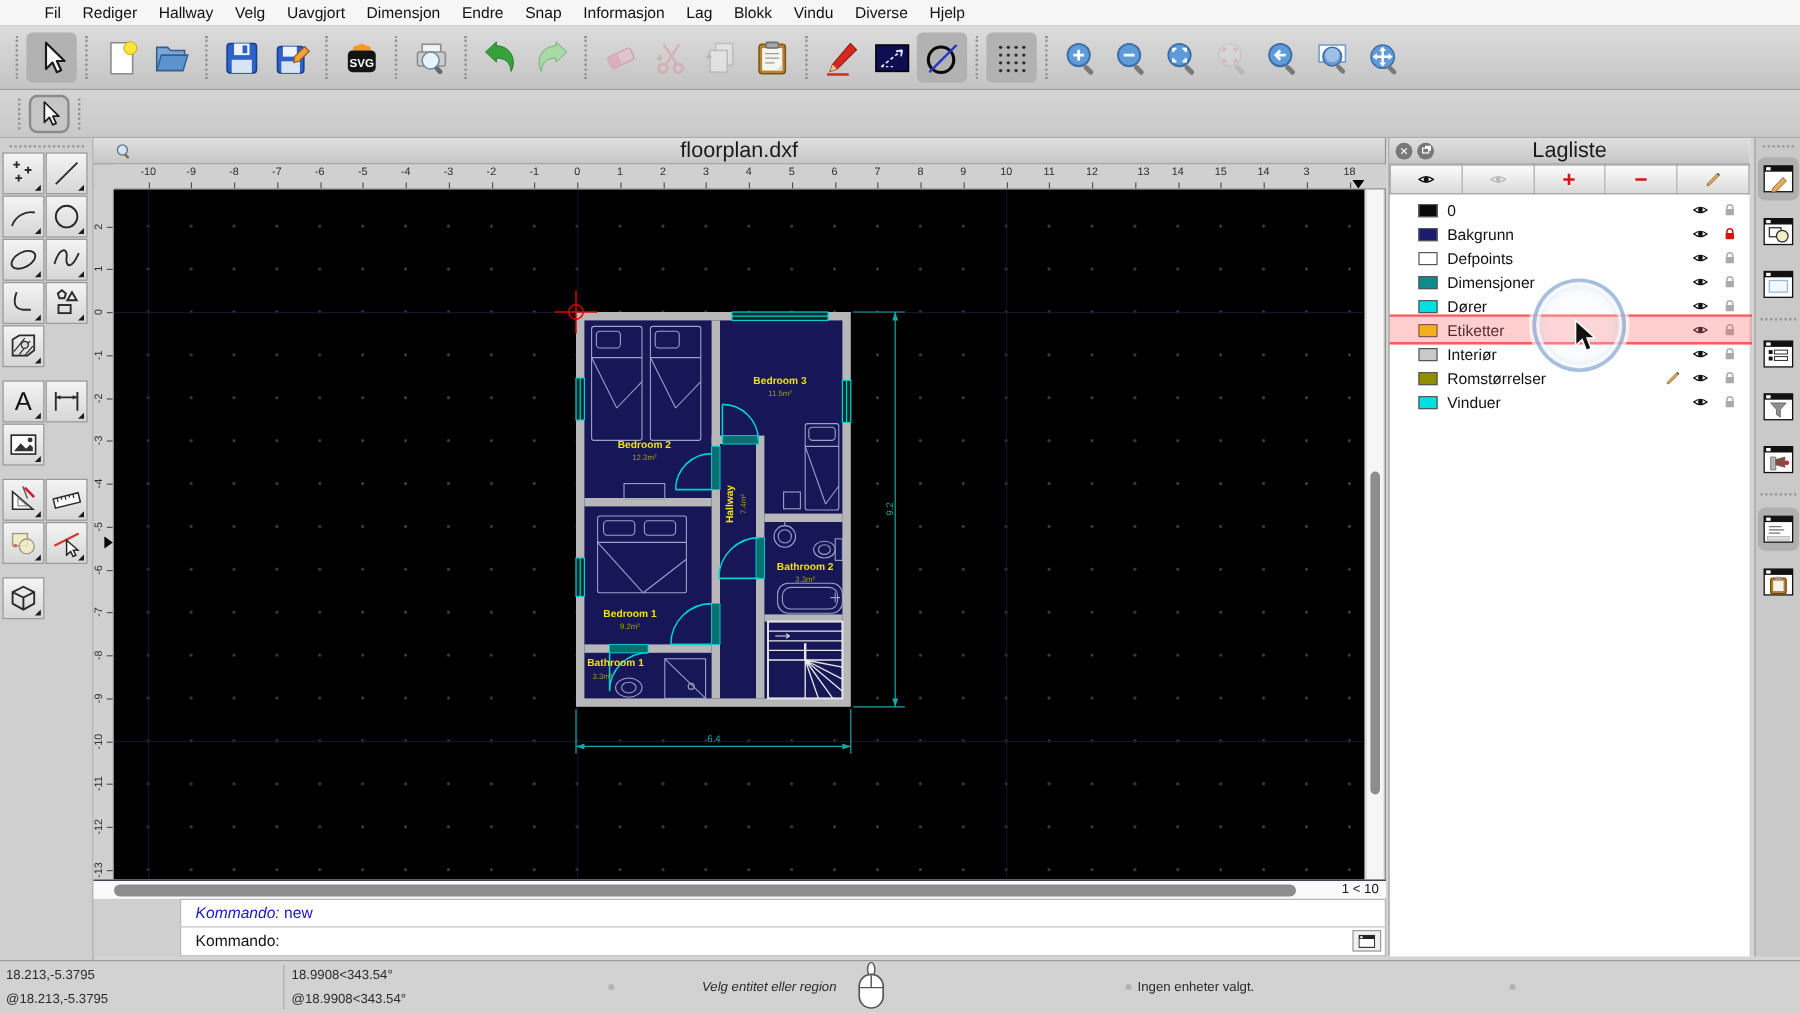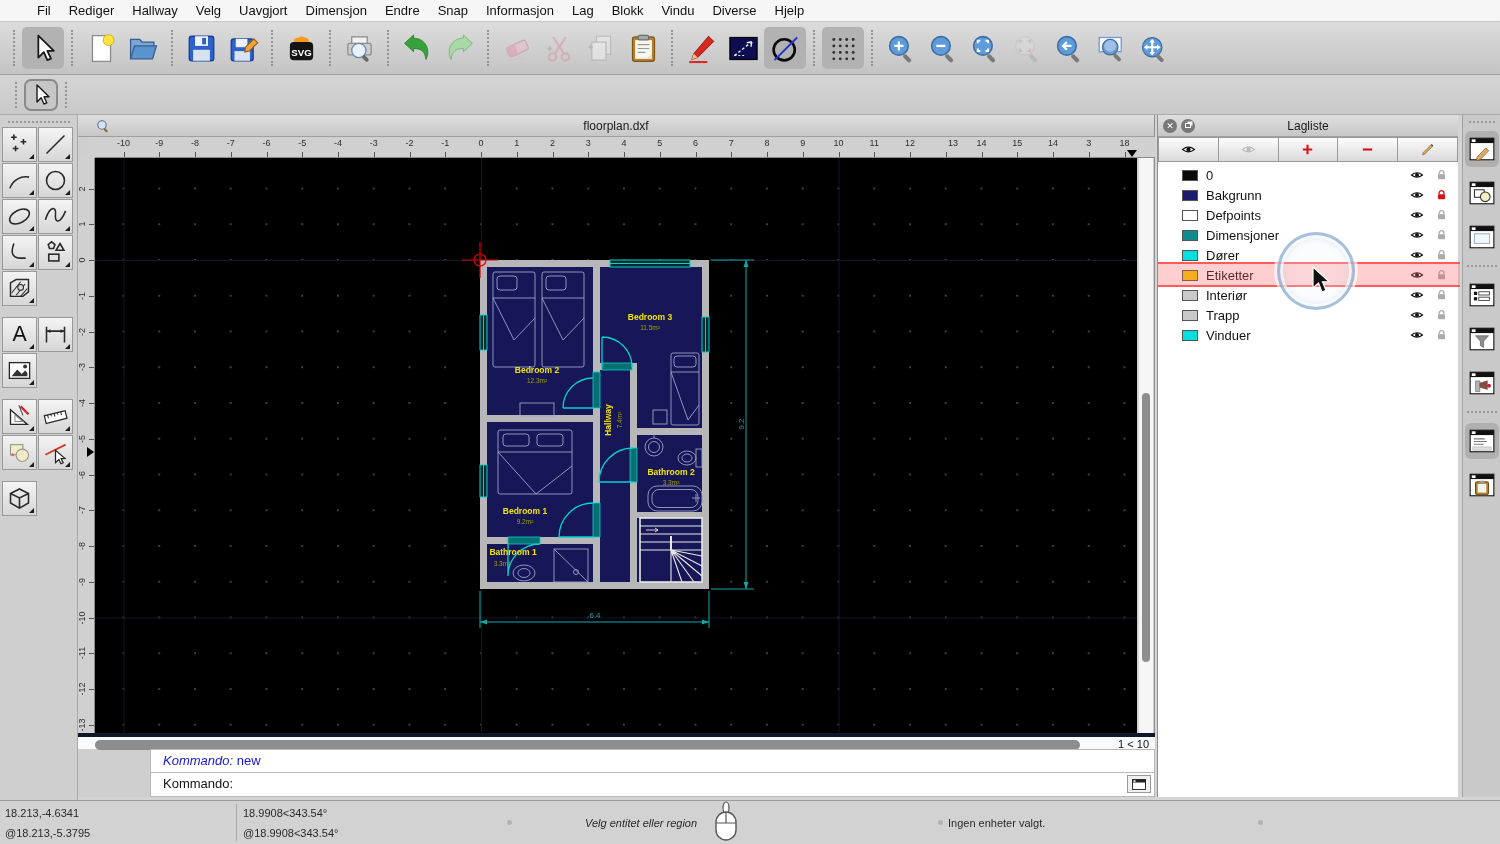--- a/index.html
+++ b/index.html
@@ -29,41 +29,41 @@
   #pal-grid { display:grid; grid-template-columns:35px 35px; gap:1px; padding-left:2px; }
   .pal-cell { width:35px; height:35px; background:linear-gradient(#f4f4f4,#d6d6d6); border:1px solid #9a9a9a; display:flex; align-items:center; justify-content:center; position:relative; }
   .pal-cell svg { width:27px; height:27px; }
   .pal-cell::after { content:""; position:absolute; right:2px; bottom:2px; border-left:5px solid transparent; border-bottom:5px solid #1c1c1c; }
   .pal-empty { width:35px; height:35px; }
   .pal-gap { grid-column:span 2; height:9px; }
 
   
   #cw { position:absolute; left:78px; top:115px; width:1077px; height:682px; background:#cfcfcf; border-right:1px solid #8f8f8f; }
   .titlebar { height:22px; background:linear-gradient(#dfdfdf,#c7c7c7); border-bottom:1px solid #9f9f9f; position:relative; display:flex; align-items:center; justify-content:center; }
-  .titlebar .title { font-size:12px; color:#1a1a1a; }
+  .titlebar .title { font-size:18px; color:#1a1a1a; }
   #cw-icon { position:absolute; left:18px; top:4px; width:14px; height:14px; }
   #hruler { position:absolute; left:17px; top:22px; width:1060px; height:21px; background:#d0d0d0; border-bottom:1px solid #8a8a8a; overflow:hidden; }
   .hnum { position:absolute; top:1px; width:26px; text-align:center; font-size:9px; color:#2e2e2e; }
   .htick { position:absolute; bottom:0; width:1px; height:5px; background:#555; }
   .hmarker { position:absolute; bottom:0; border-left:5px solid transparent; border-right:5px solid transparent; border-top:7px solid #000; }
   #vruler { position:absolute; left:0; top:43px; width:17px; height:575px; background:#d0d0d0; border-right:1px solid #8a8a8a; overflow:hidden; }
   .vnum { position:absolute; left:-3px; width:18px; height:14px; text-align:center; font-size:9px; color:#2e2e2e; transform:rotate(-90deg); }
   .vtick { position:absolute; right:0; width:5px; height:1px; background:#555; }
   .vmarker { position:absolute; right:0; border-top:5px solid transparent; border-bottom:5px solid transparent; border-left:7px solid #000; }
   #canvas { position:absolute; left:17px; top:43px; width:1042px; height:575px; background-color:#000;
     background-image:
       linear-gradient(90deg,#15152e 1px,transparent 1px),
       linear-gradient(180deg,#15152e 1px,transparent 1px),
       radial-gradient(circle,#3f3f3f 1px,transparent 1.4px);
     background-size:357.5px 100%,100% 357.5px,35.75px 35.75px;
     background-position:28.5px 0,0 102px,10.6px 12.6px; }
   #plan { position:absolute; left:355px; top:82px; width:340px; height:430px; }
   #vscroll { position:absolute; left:1060px; top:43px; width:15px; height:575px; background:#f6f6f6; border-left:1px solid #d8d8d8; }
   #vthumb { position:absolute; left:3px; top:235px; width:8px; height:269px; background:#8d8d8d; border-radius:4px; }
-  #hscrollrow { position:absolute; left:0; top:618px; width:1077px; height:16px; background:#fafafa; border-top:4px solid #0f172a; }
+  #hscrollrow { position:absolute; left:0; top:618px; width:1077px; height:16px; background:#fafafa; border-top:1px solid #0f172a; }
   #hthumb { position:absolute; left:17px; top:3px; width:985px; height:10px; background:#8d8d8d; border-radius:5px; }
   #scale-ind { position:absolute; right:6px; top:1px; font-size:11px; color:#111; }
   #history { position:absolute; left:72px; top:634px; width:1005px; height:24px; background:#fff; border:1px solid #b8b8b8; font-size:13px; line-height:22px; padding-left:12px; color:#1717cc; }
   #history .lbl { font-style:italic; }
   #cmdline { position:absolute; left:72px; top:658px; width:1005px; height:24px; background:#fff; border:1px solid #b8b8b8; border-top:none; font-size:13px; line-height:22px; padding-left:12px; color:#111; }
   #cmd-detach { position:absolute; right:3px; top:2px; width:24px; height:18px; border:1px solid #999; background:#f1f1f1; display:flex; align-items:center; justify-content:center; }
   #cmd-detach svg { width:14px; height:11px; }
 
   
   #lpanel { position:absolute; left:1157px; top:115px; width:301px; height:682px; background:#fff; border-left:1px solid #8f8f8f; }
@@ -816,23 +816,27 @@
         <span class="lp-eye"><svg viewBox="0 0 24 24">
             <path d="M2.5 12 Q12 4.5 21.5 12 Q12 19.5 2.5 12 Z" fill="#fff" stroke="#111" stroke-width="1.8"></path>
             <circle cx="12" cy="12" r="3.4" fill="#111"></circle>
           </svg></span>
         <span class="lp-lock"><svg viewBox="0 0 24 24">
             <path d="M7.5 11 V8.5 a4.5 4.5 0 0 1 9 0 V11" fill="none" stroke="#ababab" stroke-width="2.4"></path>
             <rect x="5.5" y="10.5" width="13" height="9.5" rx="1.5" fill="#ababab"></rect>
           </svg></span>
       </div>
       <div class="lp-row">
-        <span class="lp-swatch" style="background: rgb(201, 201, 201);"></span>
-        <span class="lp-name">Trapp</span>
+        <span class="lp-swatch" style="background: rgb(143, 143, 0);"></span>
+        <span class="lp-name">Romstørrelser</span>
         <span class="lp-spacer"></span>
+        <span class="lp-ed"><svg viewBox="0 0 24 24">
+            <path d="M4 20.5 l1 -3.5 L17.5 4.5 l2.5 2.5 L7.5 19.5 z" fill="#d9a760" stroke="#6e4a12" stroke-width=".8"></path>
+            <path d="M17.5 4.5 l2.5 2.5 1.2 -1.2 -2.5 -2.5 z" fill="#333"></path>
+          </svg></span>
         <span class="lp-eye"><svg viewBox="0 0 24 24">
             <path d="M2.5 12 Q12 4.5 21.5 12 Q12 19.5 2.5 12 Z" fill="#fff" stroke="#111" stroke-width="1.8"></path>
             <circle cx="12" cy="12" r="3.4" fill="#111"></circle>
           </svg></span>
         <span class="lp-lock"><svg viewBox="0 0 24 24">
             <path d="M7.5 11 V8.5 a4.5 4.5 0 0 1 9 0 V11" fill="none" stroke="#ababab" stroke-width="2.4"></path>
             <rect x="5.5" y="10.5" width="13" height="9.5" rx="1.5" fill="#ababab"></rect>
           </svg></span>
       </div>
       <div class="lp-row">
@@ -924,21 +928,21 @@
         <rect x="2" y="3" width="22" height="4.5" fill="#111"></rect>
         <rect x="3.5" y="4" width="3.5" height="2.5" fill="#fff"></rect>
         <rect x="7" y="10" width="12" height="12" rx="1.5" fill="#b9822f" stroke="#6e4a12"></rect>
         <rect x="9" y="12" width="8" height="8" fill="#f4f4ee"></rect>
         <rect x="10.5" y="9" width="5" height="2.4" rx="1" fill="#999"></rect>
       </svg>
     </div>
   </div>
 
 <div id="statusbar">
-  <span class="sb-abs" style="left:5px;top:6px;">18.213,-4.6341</span>
+  <span class="sb-abs" style="left:5px;top:6px;">18.213,-5.3795</span>
   <span class="sb-abs" style="left:5px;top:26px;">@18.213,-5.3795</span>
   <span id="sb-div"></span>
   <span class="sb-abs" style="left:243px;top:6px;">18.9908&lt;343.54°</span>
   <span class="sb-abs" style="left:243px;top:26px;">@18.9908&lt;343.54°</span>
   <span class="sb-dot" style="left:507px;top:19px;"></span>
   <span class="sb-abs" style="left:585px;top:16px;font-style:italic;">Velg entitet eller region</span>
   <span class="sb-dot" style="left:938px;top:19px;"></span>
   <span class="sb-abs" style="left:948px;top:16px;">Ingen enheter valgt.</span>
   <span class="sb-dot" style="left:1258px;top:19px;"></span>
 </div>

